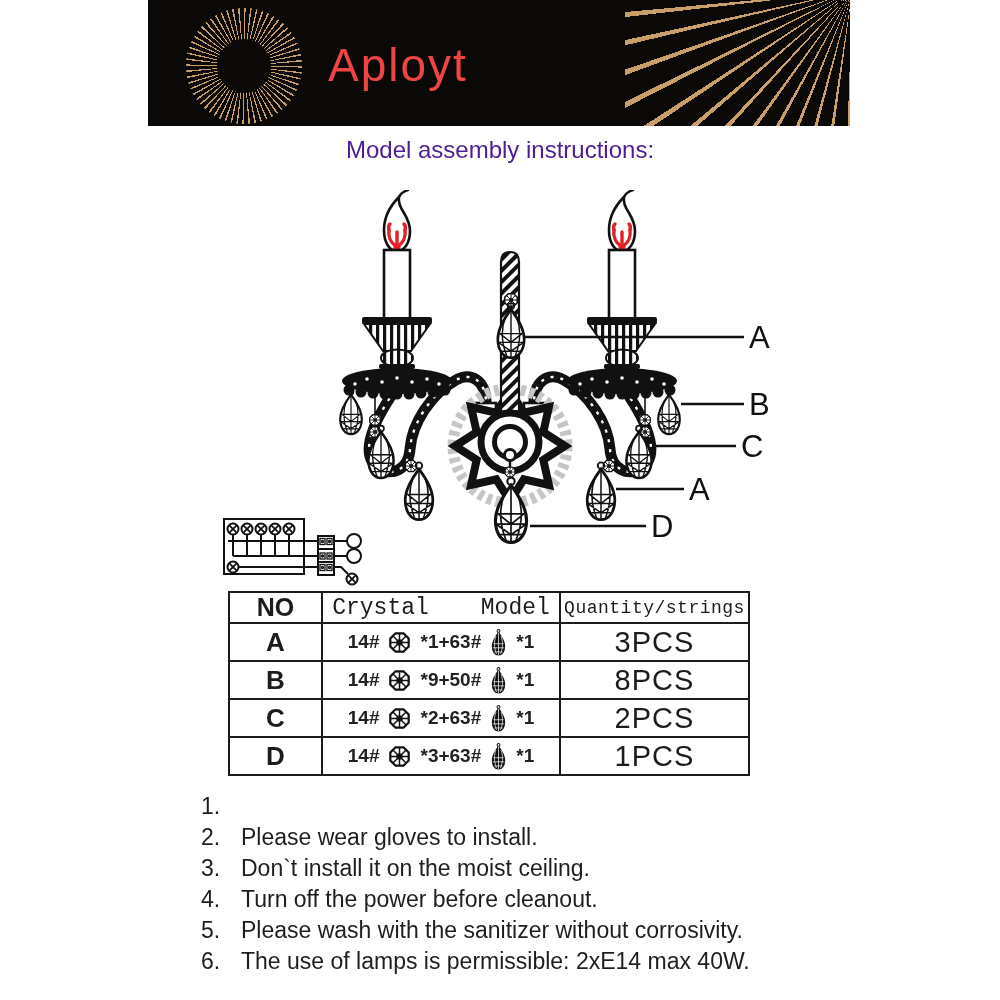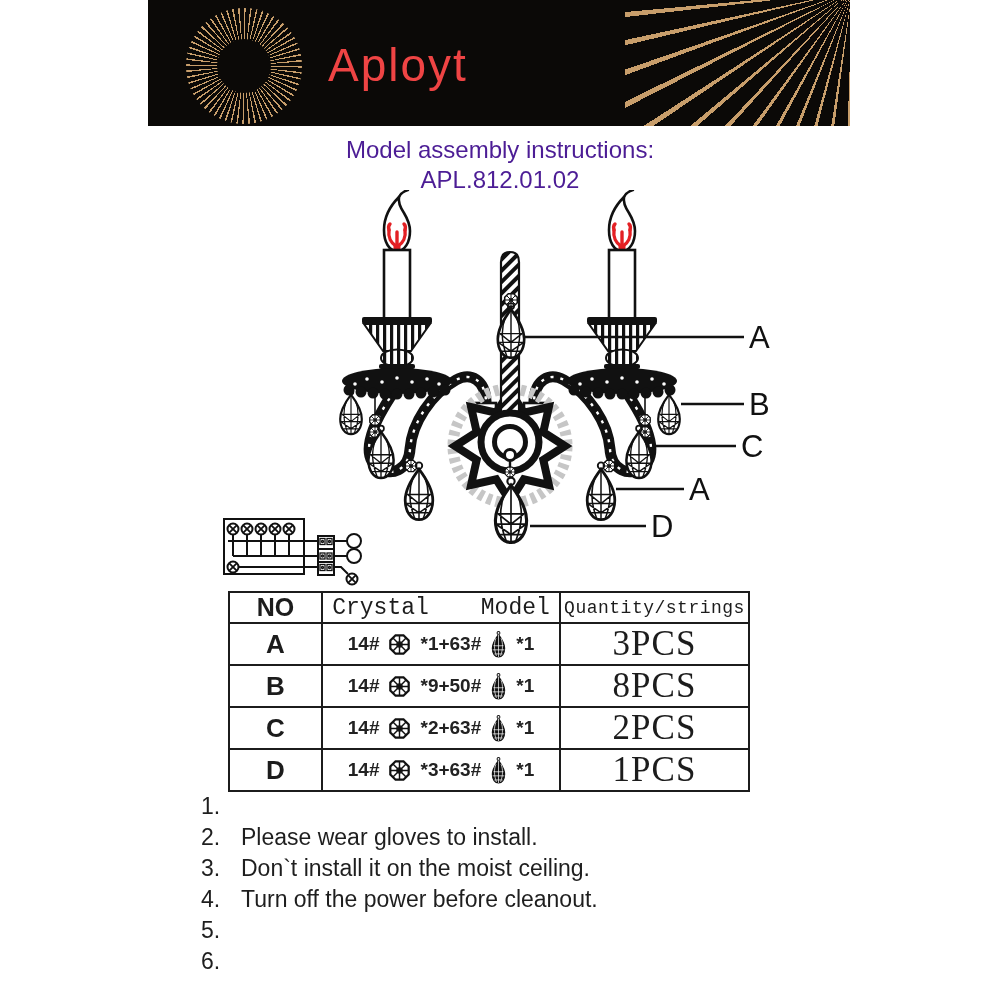--- a/index.html
+++ b/index.html
@@ -35,41 +35,40 @@
   .parts-table tr{height:38px;}
   .parts-table tr.hdr{height:24px;}
   .hdr-no{font-weight:bold;font-size:25px;}
   .hdr-crystal{font-family:"Liberation Mono",monospace;font-size:23px;}
   .hdr-crystal .gap{display:inline-block;width:52px;}
   .hdr-qty{font-family:"Liberation Mono",monospace;font-size:18px;letter-spacing:.5px;}
   .row-no{font-weight:bold;font-size:26px;}
   .crystal-cell{display:flex;align-items:center;justify-content:center;gap:10px;
                 font-size:19px;font-weight:bold;color:#222;}
   .crystal-cell svg{display:block;}
-  .qty-cell{font-family:Liberation Serif, serif;font-size:35px;letter-spacing:1px;}
+  .qty-cell{font-family:Liberation Sans, sans-serif;font-size:29px;letter-spacing:1px;}
 
   
   .instructions{position:absolute;left:201px;top:791px;color:#1e1e1e;}
   .instr-row{display:flex;align-items:center;height:31px;font-size:23px;}
   .instr-num{width:40px;flex:0 0 40px;}
 </style>
 </head>
 <body>
 
 <div class="page">
 
   <div class="banner">
     <div class="starburst"></div>
     <div class="brand">Aployt</div>
     <div class="fan"></div>
   </div>
 
   <div class="title-block">
     <div>Model assembly instructions:</div>
-    <div>APL.812.01.02</div>
   </div>
 
   <svg class="diagram-svg" viewBox="150 190 700 410">
     <defs>
       <pattern id="hatch" width="8" height="8" patternUnits="userSpaceOnUse" patternTransform="rotate(45)">
         <rect width="8" height="8" fill="#fff"></rect>
           <rect width="4" height="8" fill="#111"></rect>
       </pattern>
       <pattern id="vstripe" width="7" height="7" patternUnits="userSpaceOnUse">
         <rect width="7" height="7" fill="#fff"></rect>
@@ -376,19 +375,21 @@
     <div class="instr-row">
       <span class="instr-num">3.</span>
       <span>Don`t install it on the moist ceiling.</span>
     </div>
     <div class="instr-row">
       <span class="instr-num">4.</span>
       <span>Turn off the power before cleanout.</span>
     </div>
     <div class="instr-row">
       <span class="instr-num">5.</span>
+      <span>Please wash with the sanitizer without corrosivity.</span>
     </div>
     <div class="instr-row">
       <span class="instr-num">6.</span>
+      <span>The use of lamps is permissible: 2xE14 max 40W.</span>
     </div>
   </div>
 
 </div>
 
 </body></html>

